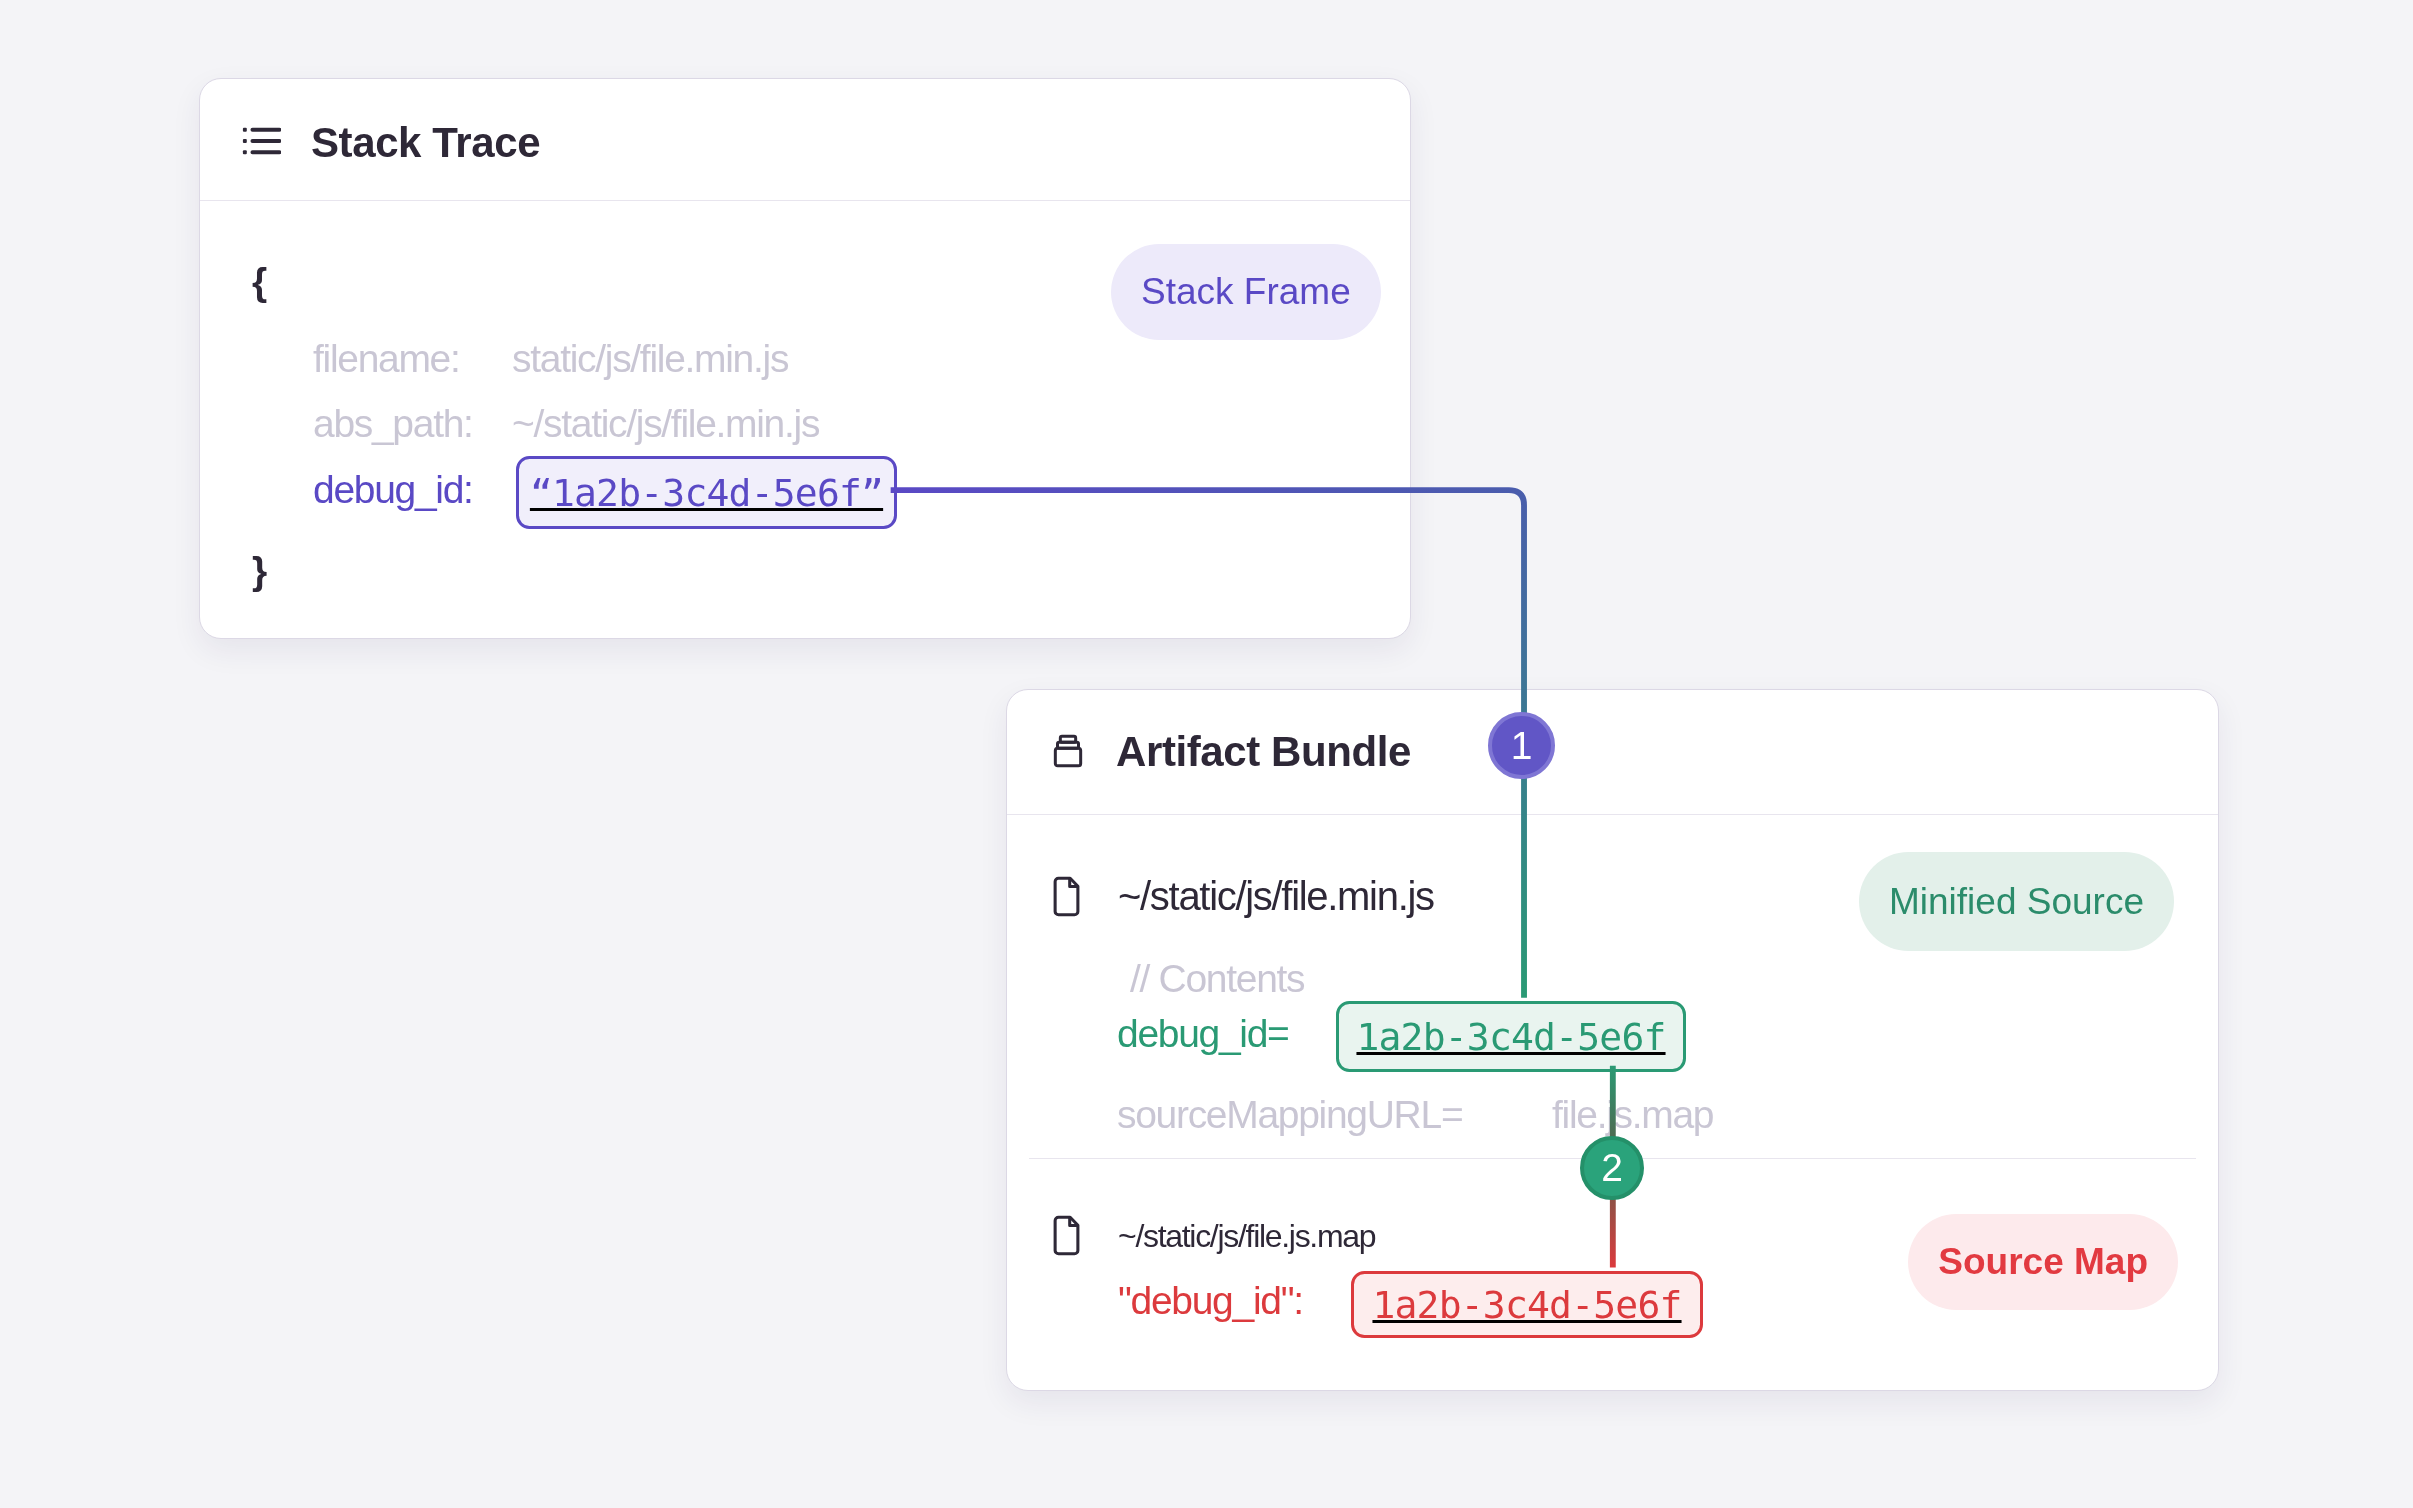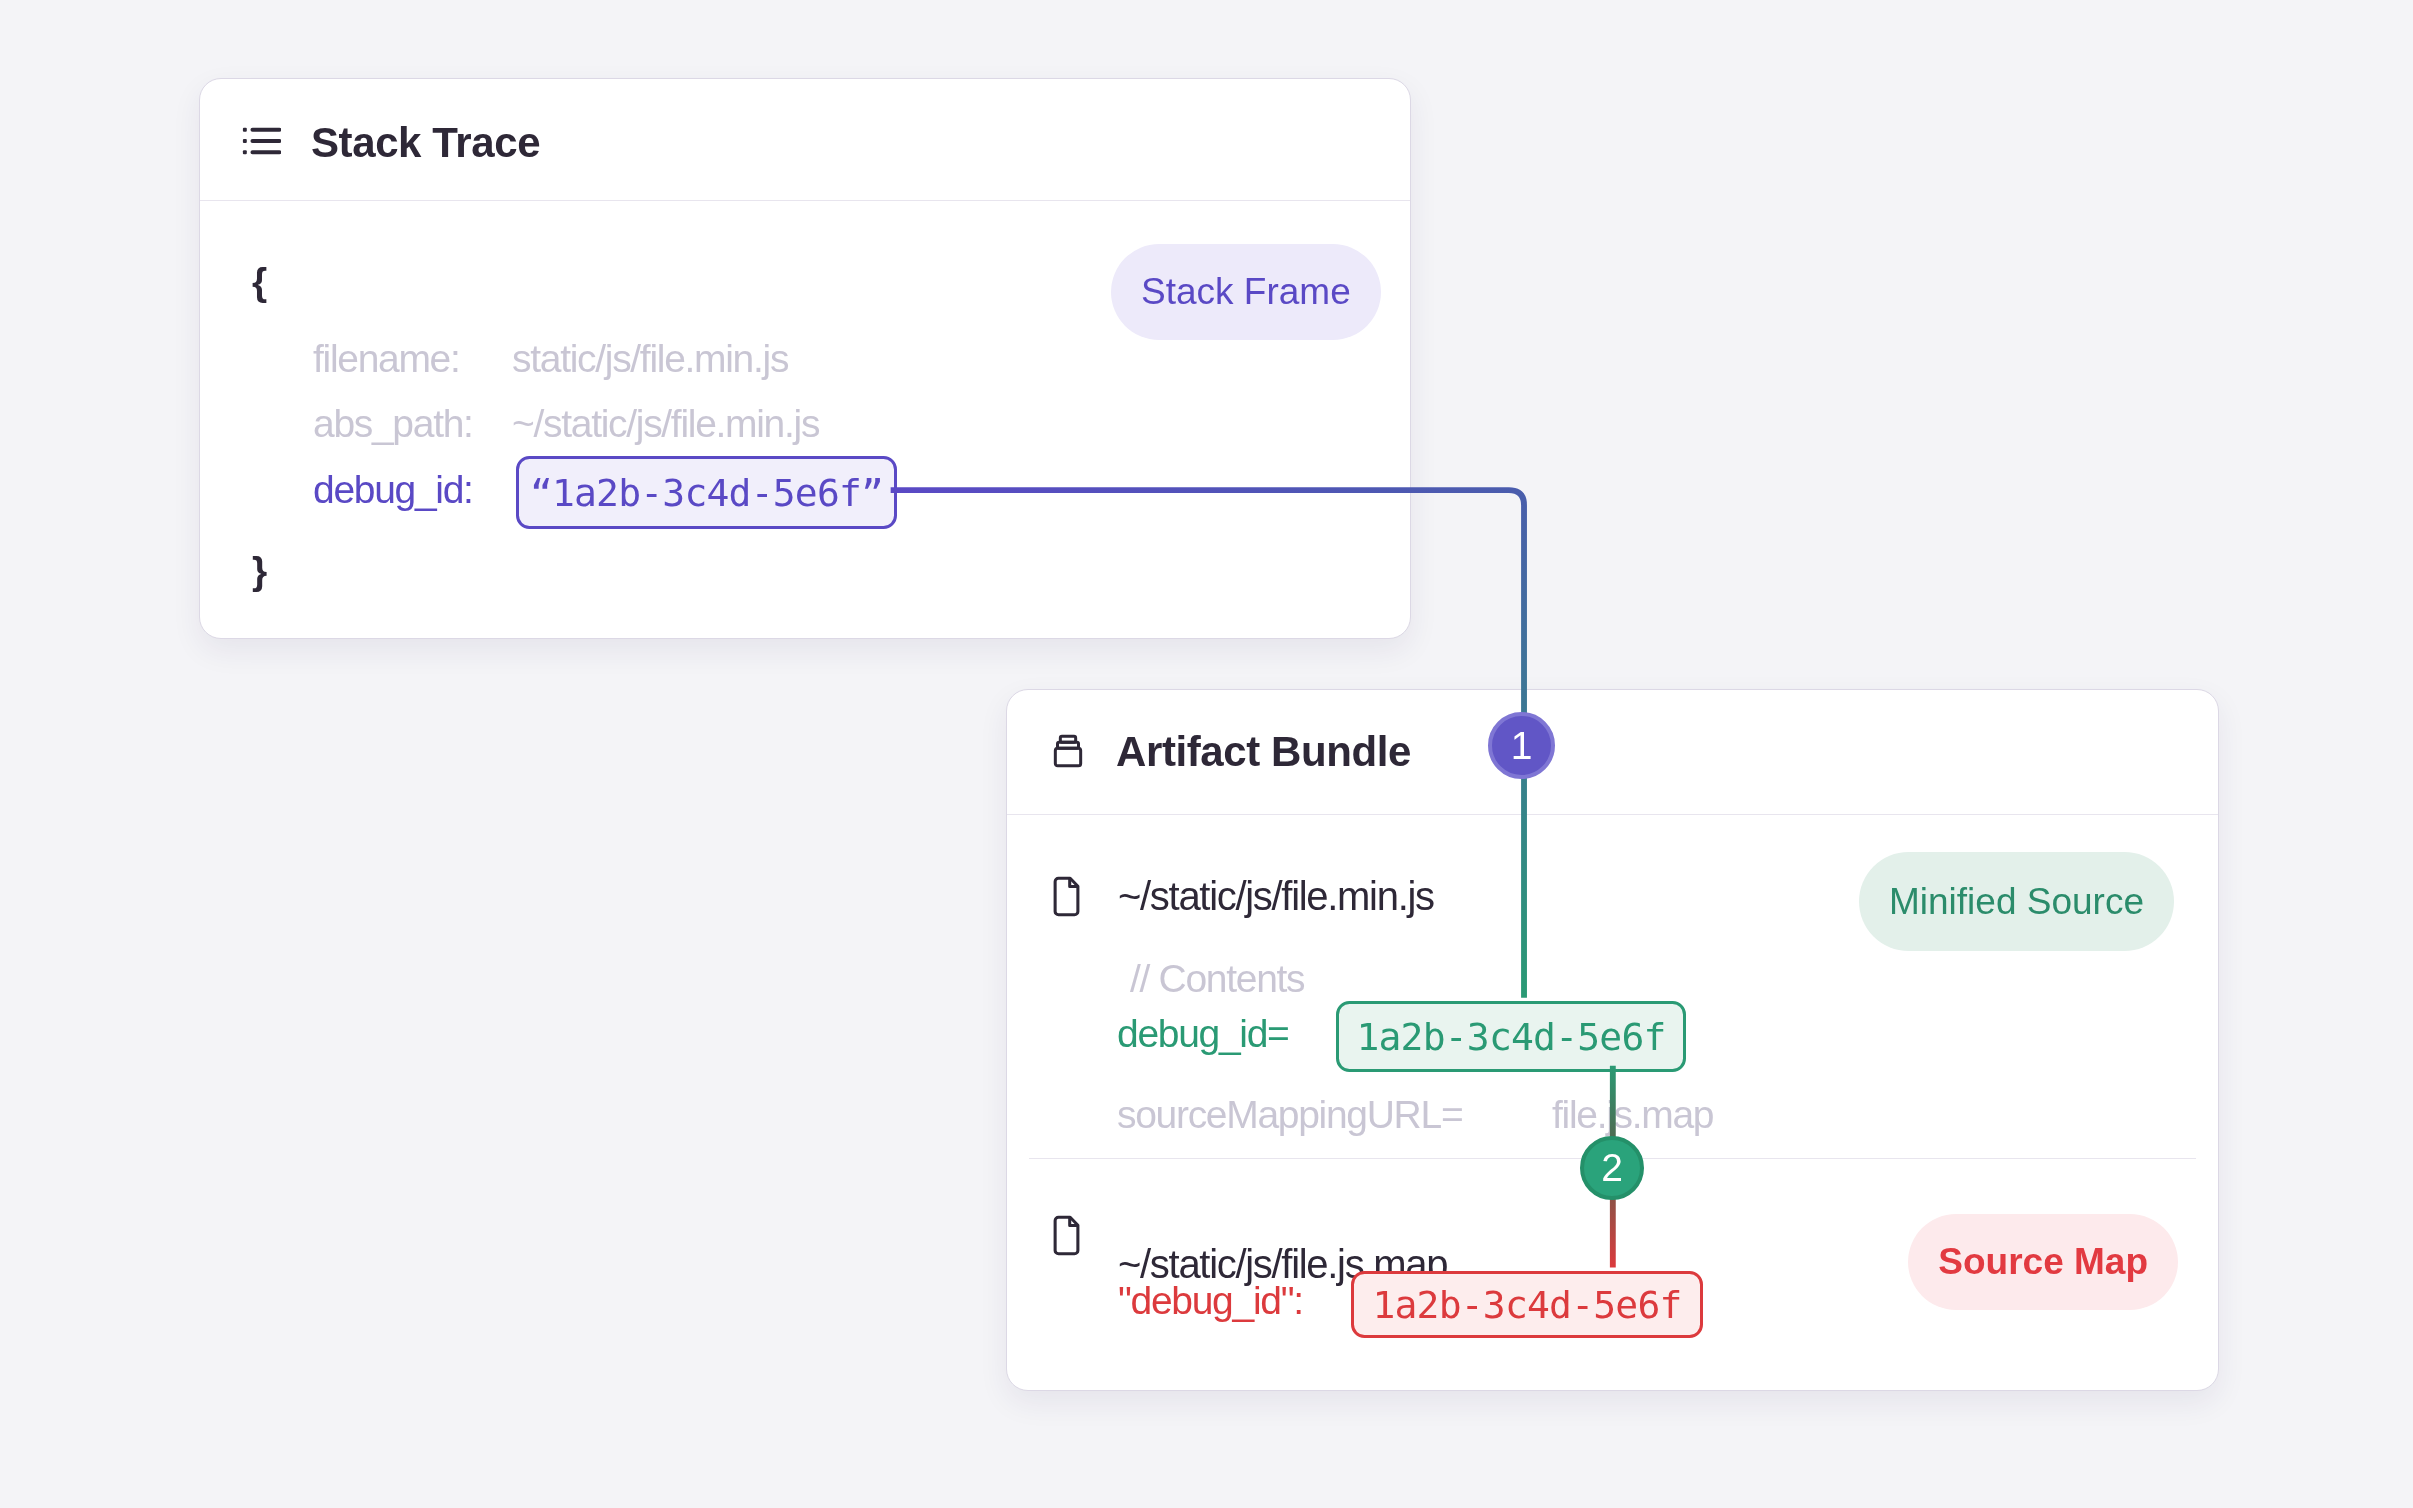--- a/index.html
+++ b/index.html
@@ -18,21 +18,21 @@
   .card-header{position:absolute;left:0;top:0;right:0;border-bottom:1.7px solid var(--divider);}
   .card-title{position:absolute;transform:translateY(-50%);font-size:42px;font-weight:bold;
               color:var(--dark);white-space:nowrap;letter-spacing:-0.4px;}
   .code{font-size:39px;letter-spacing:-1.3px;white-space:nowrap;position:absolute;transform:translateY(-50%);}
   .mono{font-family:"DejaVu Sans Mono",monospace;font-size:38px;letter-spacing:-0.8px;white-space:nowrap;}
   .muted{color:var(--muted);}
   .dark{color:var(--dark);}
   .brace{color:var(--dark);font-weight:600;}
   .pill{position:absolute;display:flex;align-items:center;justify-content:center;
         border-radius:837px;font-size:37px;white-space:nowrap;padding:16px 30px;}
-  .idbox{position:absolute;display:flex;align-items:center;justify-content:center;border-radius:13.4px;}
+  .idbox{position:absolute;display:flex;align-items:center;justify-content:center;border-radius:13.4px;text-decoration:underline;}
   .circle{position:absolute;border-radius:50%;display:flex;align-items:center;justify-content:center;
           color:#fff;font-size:39px;z-index:3;}
   svg.connectors{position:absolute;left:0;top:0;z-index:2;pointer-events:none;}
   .icon{position:absolute;}
 </style>
 </head>
 <body>
 
 <div class="canvas">
 
@@ -116,21 +116,21 @@
     <span class="code muted" style="left:545px;top:425px;">file.js.map</span>
 
     <div style="position:absolute;left:22px;right:22px;top:468px;border-top:1.7px solid var(--divider);"></div>
 
     <span class="icon" style="left:42px;top:522px;">
       <svg width="35" height="47" viewBox="0 0 24 30" fill="none" stroke="#2e2837" stroke-width="2.1" stroke-linejoin="round">
         <path d="M14.5 2.5H6.5a2.3 2.3 0 0 0-2.3 2.3v20.4a2.3 2.3 0 0 0 2.3 2.3h11a2.3 2.3 0 0 0 2.3-2.3V8z"></path>
         <path d="M14.2 2.9V8.2h5.3"></path>
       </svg>
     </span>
-    <span class="code dark" style="left:111px;top:574px;font-size:40px;">~/static/js/file.js.map</span>
+    <span class="code dark" style="left:111px;top:546px;font-size:32px;">~/static/js/file.js.map</span>
     <div class="pill" style="right:40px;top:524px;height:64px;background:var(--red-badge-bg);color:#e23a41;font-weight:bold;">Source Map</div>
 
     <span class="code" style="left:111px;top:611px;color:var(--red);">"debug_id":</span>
     <div class="idbox" style="left:344px;top:581px;width:346px;height:61px;border:3.4px solid var(--red);background:var(--red-box-bg);">
       <span class="mono" style="color:var(--red);">1a2b-3c4d-5e6f</span>
     </div>
   </section>
 
   <div class="circle" style="left:1488px;top:712px;width:67px;height:67px;background:var(--c1-fill);border:4.2px solid var(--c1-ring);box-sizing:border-box;">1</div>
   <div class="circle" style="left:1580px;top:1136px;width:64px;height:64px;background:var(--c2-fill);border:4.2px solid var(--c2-ring);box-sizing:border-box;">2</div>

